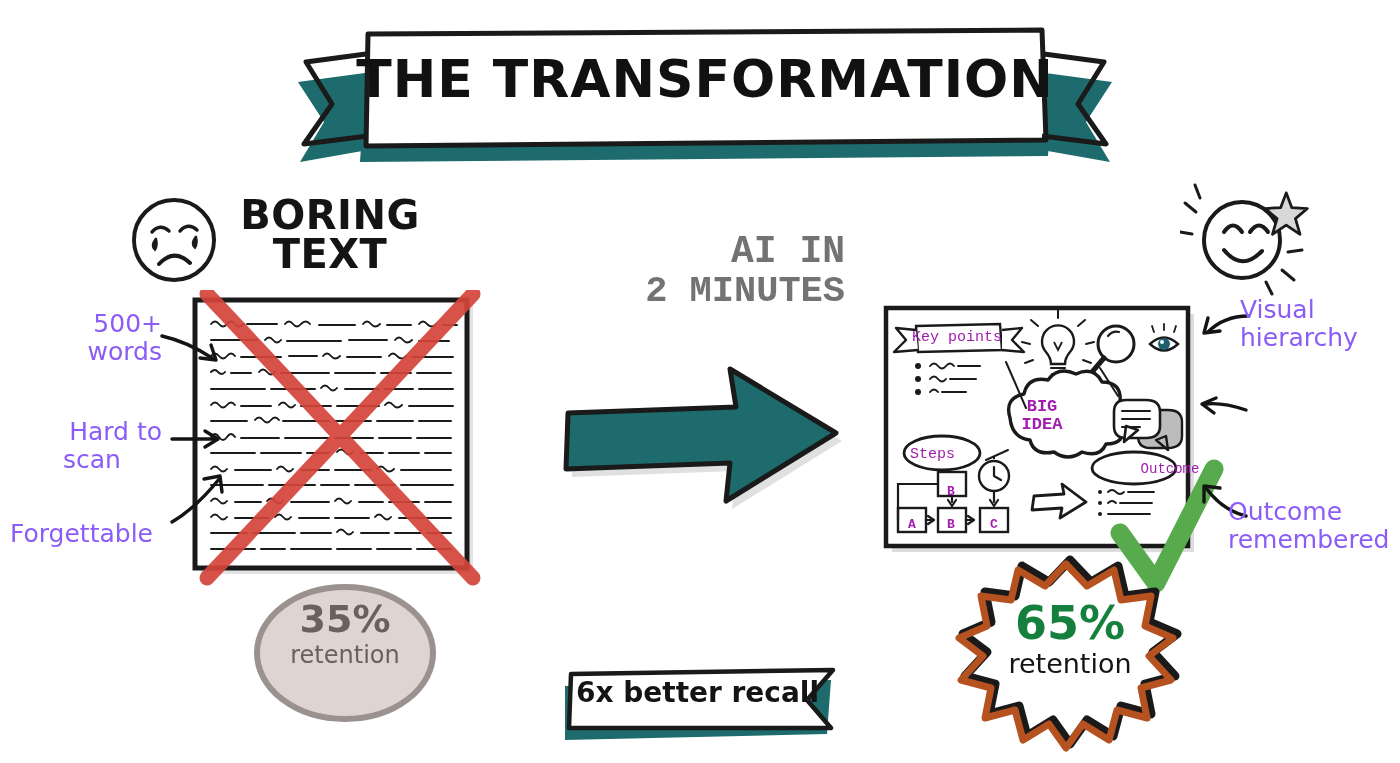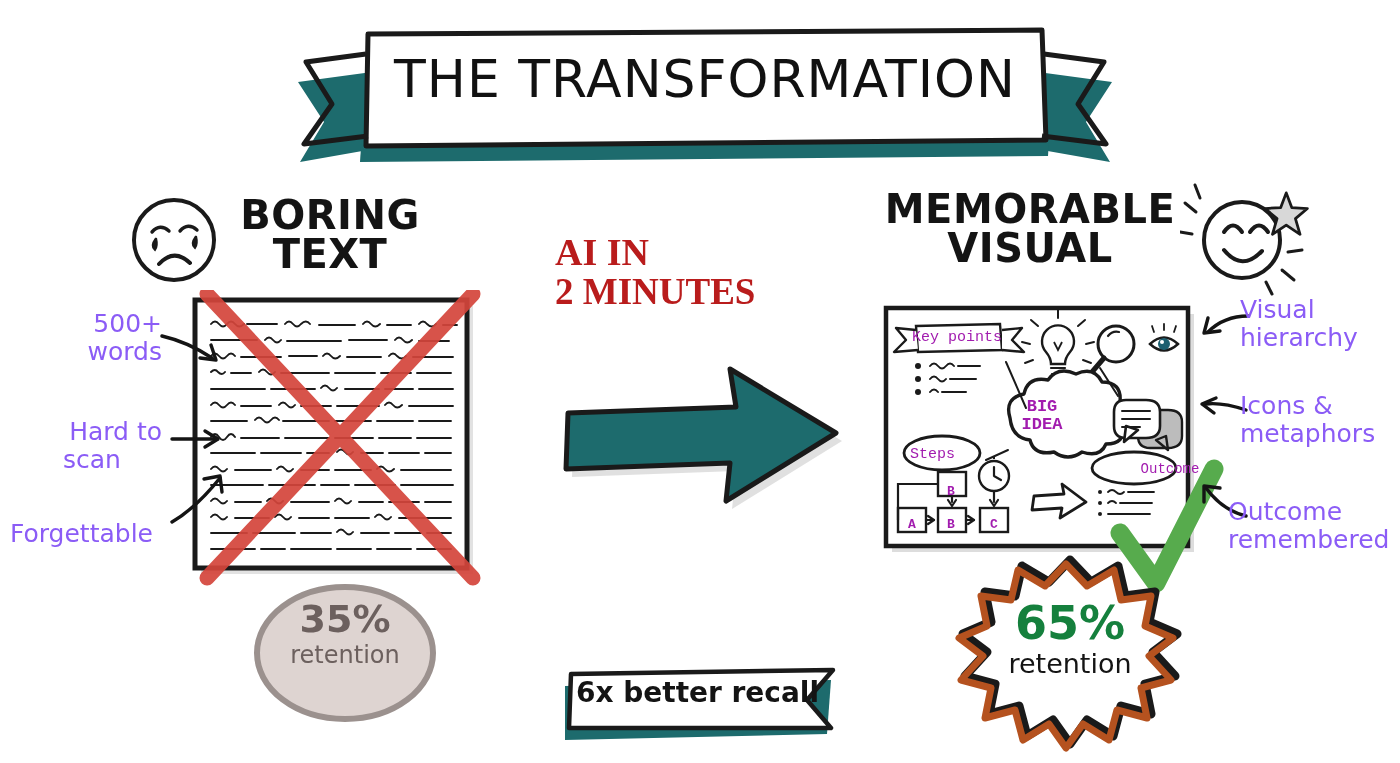--- a/index.html
+++ b/index.html
@@ -13,21 +13,21 @@
   }
   .stage{position:absolute;inset:0;width:1400px;height:763px;}
   .abs{position:absolute;}
 
   
   #title-ribbon{left:290px;top:22px;width:830px;height:150px;}
   .ribbon-title-text{
     position:absolute;left:0;top:0;width:830px;height:150px;
     display:flex;align-items:center;justify-content:center;
     font-family:"DejaVu Sans", sans-serif;
-    font-weight:400;
+    font-weight:700;
     font-size:52px;
     letter-spacing:1px;
     color:#111111;
     transform:translateY(-18px);
     text-transform:uppercase;
     pointer-events:none;
   }
 
   
   .heading{
@@ -57,23 +57,23 @@
   #annot-forget{left:10px;top:520px;width:185px;}
 
   
   #annot-visual{left:1240px;top:296px;width:160px;}
   #annot-icons{left:1240px;top:392px;width:160px;}
   #annot-actually{left:1228px;top:498px;width:172px;}
 
   
   #ai-caption{
     left:555px;top:232px;width:290px;
-    text-align:left;
-    color:#b91c1c;
-    font-family:Liberation Serif, serif;
+    text-align:right;
+    color:#737373;
+    font-family:Liberation Mono, monospace;
     font-weight:700;
     font-size:38px;
     line-height:1.06;
   }
   #ai-caption .l2{font-size:37px;}
 
   
   #retention-left-text{
     left:255px;top:600px;width:180px;text-align:center;
     color:#6c605e;font-family:"DejaVu Sans",sans-serif;
@@ -211,24 +211,20 @@
     <path d="M10 58 L178 52 L172 14 L278 78 L168 146 L172 108 L8 114 Z" fill="#cccccc" opacity="0.6" transform="translate(6,8)"></path>
     <path d="M10 58 L178 52 L172 14 L278 78 L168 146 L172 108 L8 114 Z" fill="#1d6b6d" stroke="#1a1a1a" stroke-width="5" stroke-linejoin="round"></path>
   </svg>
 
   <svg class="abs" style="left:563px;top:664px;" width="280" height="78" viewBox="0 0 280 78">
     <path d="M6 14 L272 8 L268 62 L6 68 Z" fill="#1d6b6d" transform="translate(-4,8)"></path>
     <path d="M8 10 L270 6 L244 36 L268 64 L6 64 Z" fill="#ffffff" stroke="#1a1a1a" stroke-width="4.5" stroke-linejoin="round"></path>
   </svg>
   <div class="abs" id="recall-text">6x better recall</div>
 
-  <div class="abs heading" id="memorable-heading">
-    <div>MEMORABLE</div>
-    <div>VISUAL</div>
-  </div>
 
   <svg class="abs" style="left:1180px;top:178px;" width="140" height="120" viewBox="0 0 140 120">
     <circle cx="62" cy="62" r="38" fill="#fff" stroke="#1a1a1a" stroke-width="4"></circle>
     <path d="M44 54 q9 -13 18 0" fill="none" stroke="#1a1a1a" stroke-width="4" stroke-linecap="round"></path>
     <path d="M70 54 q9 -13 18 0" fill="none" stroke="#1a1a1a" stroke-width="4" stroke-linecap="round"></path>
     <path d="M44 72 q18 22 38 1" fill="none" stroke="#1a1a1a" stroke-width="4" stroke-linecap="round"></path>
     <g stroke="#1a1a1a" stroke-width="3" stroke-linecap="round">
       <line x1="16" y1="34" x2="5" y2="25"></line>
       <line x1="12" y1="56" x2="0" y2="54"></line>
       <line x1="20" y1="20" x2="15" y2="7"></line>
@@ -379,24 +375,20 @@
   </svg>
   <svg class="abs" style="left:1196px;top:478px;" width="56" height="44" viewBox="0 0 56 44">
     <path d="M50 38 q-24 -6 -40 -28" fill="none" stroke="#141414" stroke-width="3.4" stroke-linecap="round"></path>
     <path d="M8 8 l16 2 M8 8 l0 16" fill="none" stroke="#141414" stroke-width="3.4" stroke-linecap="round"></path>
   </svg>
 
   <div class="abs annot left" id="annot-visual">
     <div>Visual</div>
     <div>hierarchy</div>
   </div>
-  <div class="abs annot left" id="annot-icons">
-    <div>Icons &amp;</div>
-    <div>metaphors</div>
-  </div>
   <div class="abs annot left" id="annot-actually">
     <div>Outcome</div>
     <div>remembered</div>
   </div>
 
   <svg class="abs" style="left:955px;top:552px;" width="230" height="200" viewBox="0 0 230 200">
     <path d="M115 8 L136 30 L163 14 L170 44 L200 40 L194 70 L222 82 L198 100 L220 124 L190 132 L196 162 L166 154 L158 184 L132 168 L115 192 L98 168 L72 184 L64 154 L34 162 L40 132 L10 124 L32 100 L8 82 L36 70 L30 40 L60 44 L67 14 L94 30 Z" fill="#ffffff" stroke="#1a1a1a" stroke-width="9" stroke-linejoin="round"></path>
     <path d="M115 8 L136 30 L163 14 L170 44 L200 40 L194 70 L222 82 L198 100 L220 124 L190 132 L196 162 L166 154 L158 184 L132 168 L115 192 L98 168 L72 184 L64 154 L34 162 L40 132 L10 124 L32 100 L8 82 L36 70 L30 40 L60 44 L67 14 L94 30 Z" fill="none" stroke="#b5521f" stroke-width="7" stroke-linejoin="round" transform="translate(-4,4)"></path>
   </svg>
   <div class="abs" id="retention-right-text">

